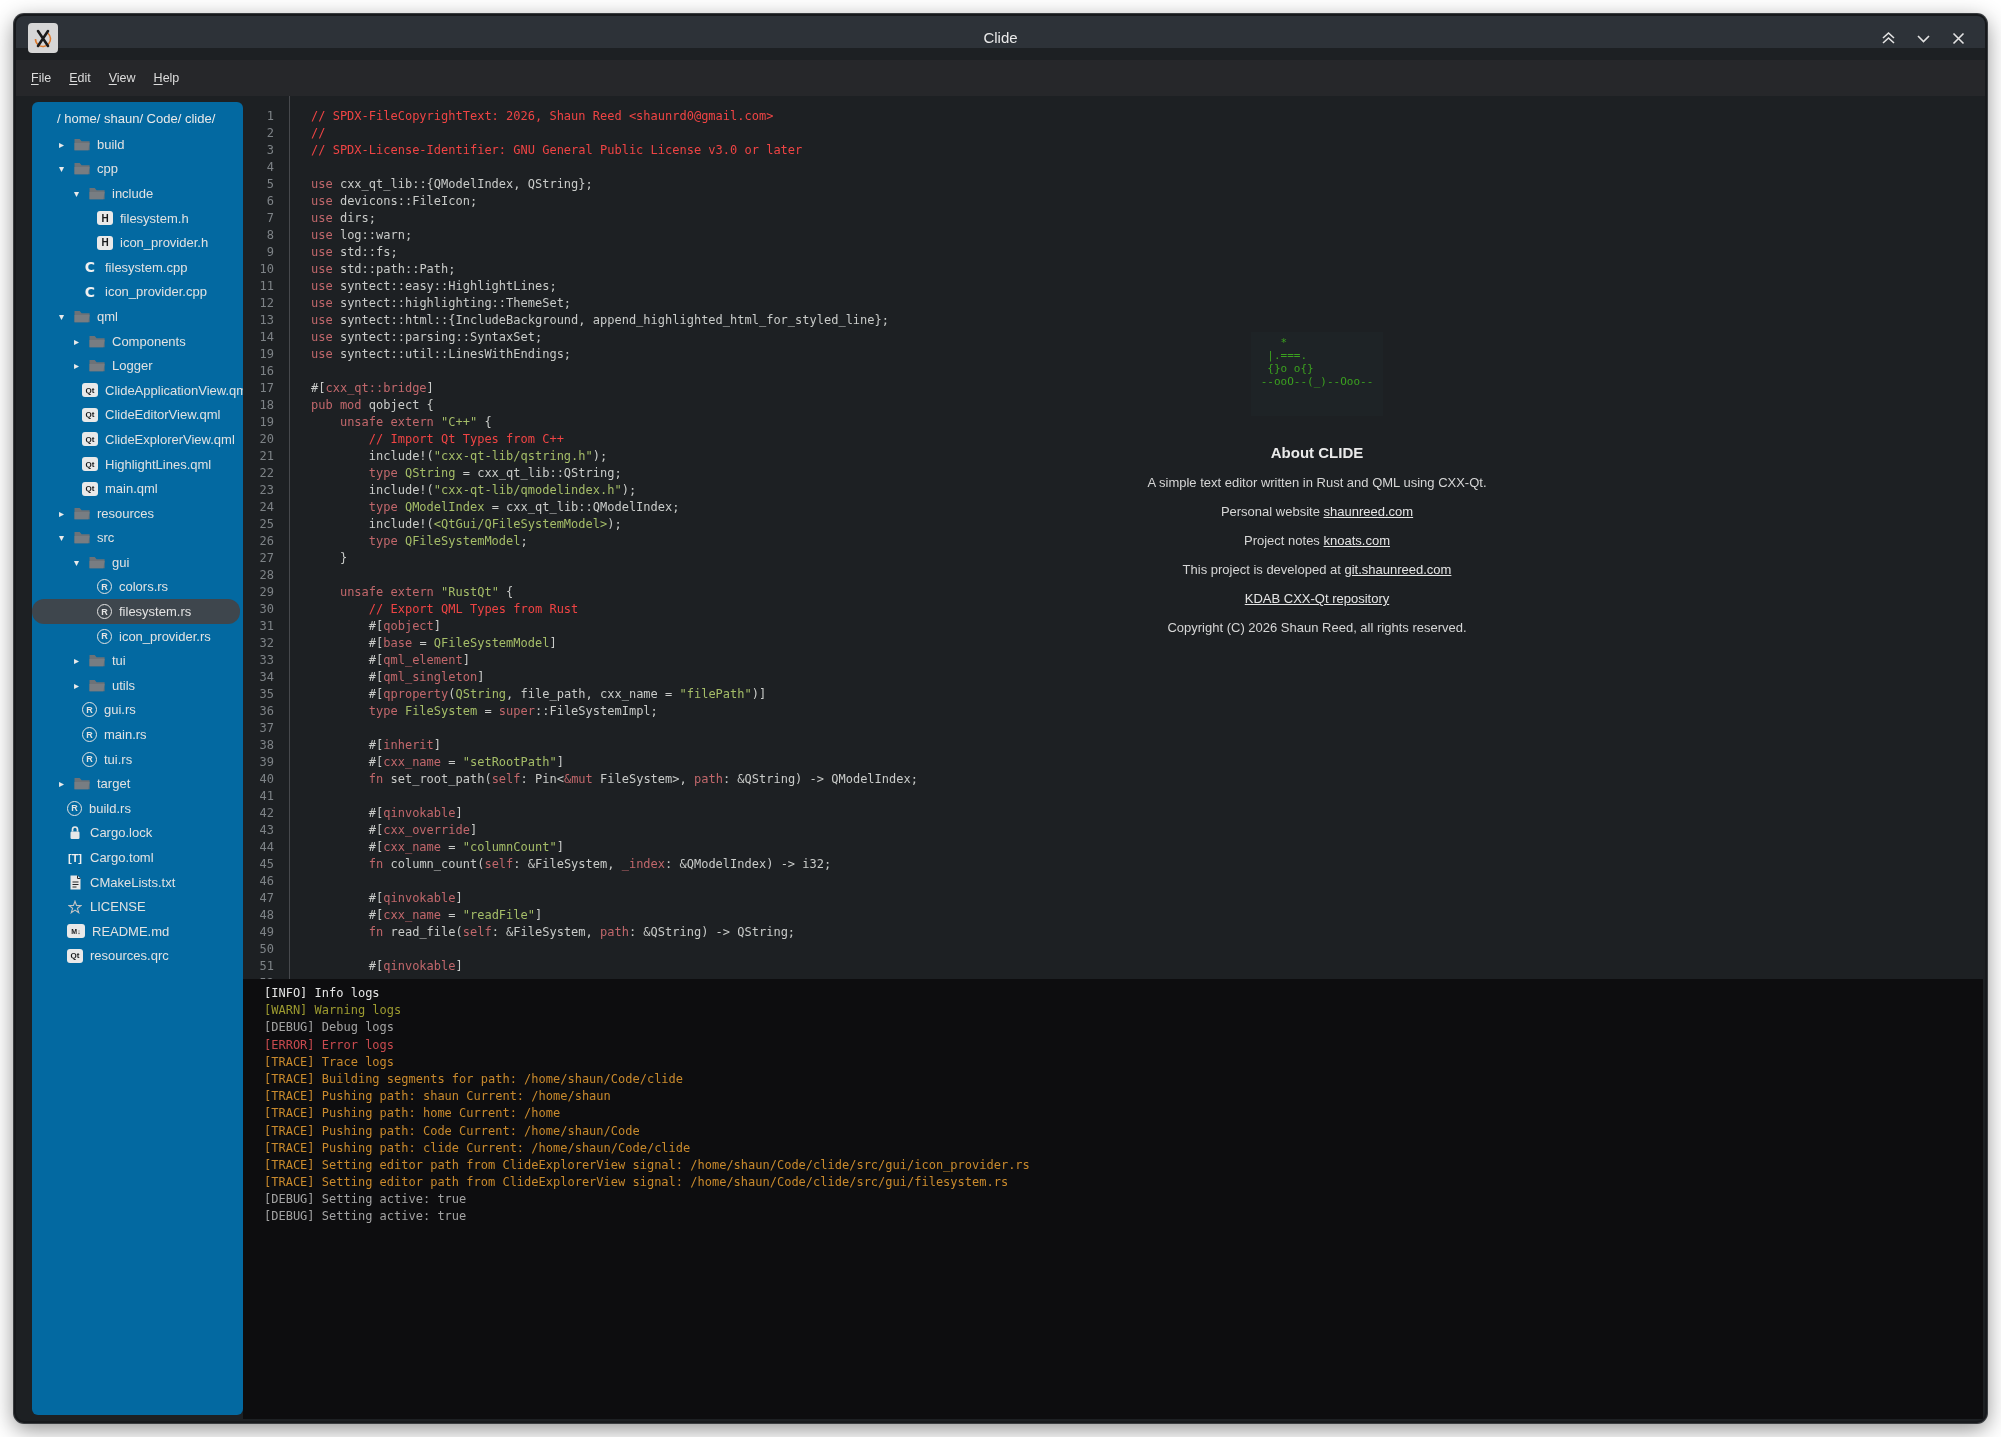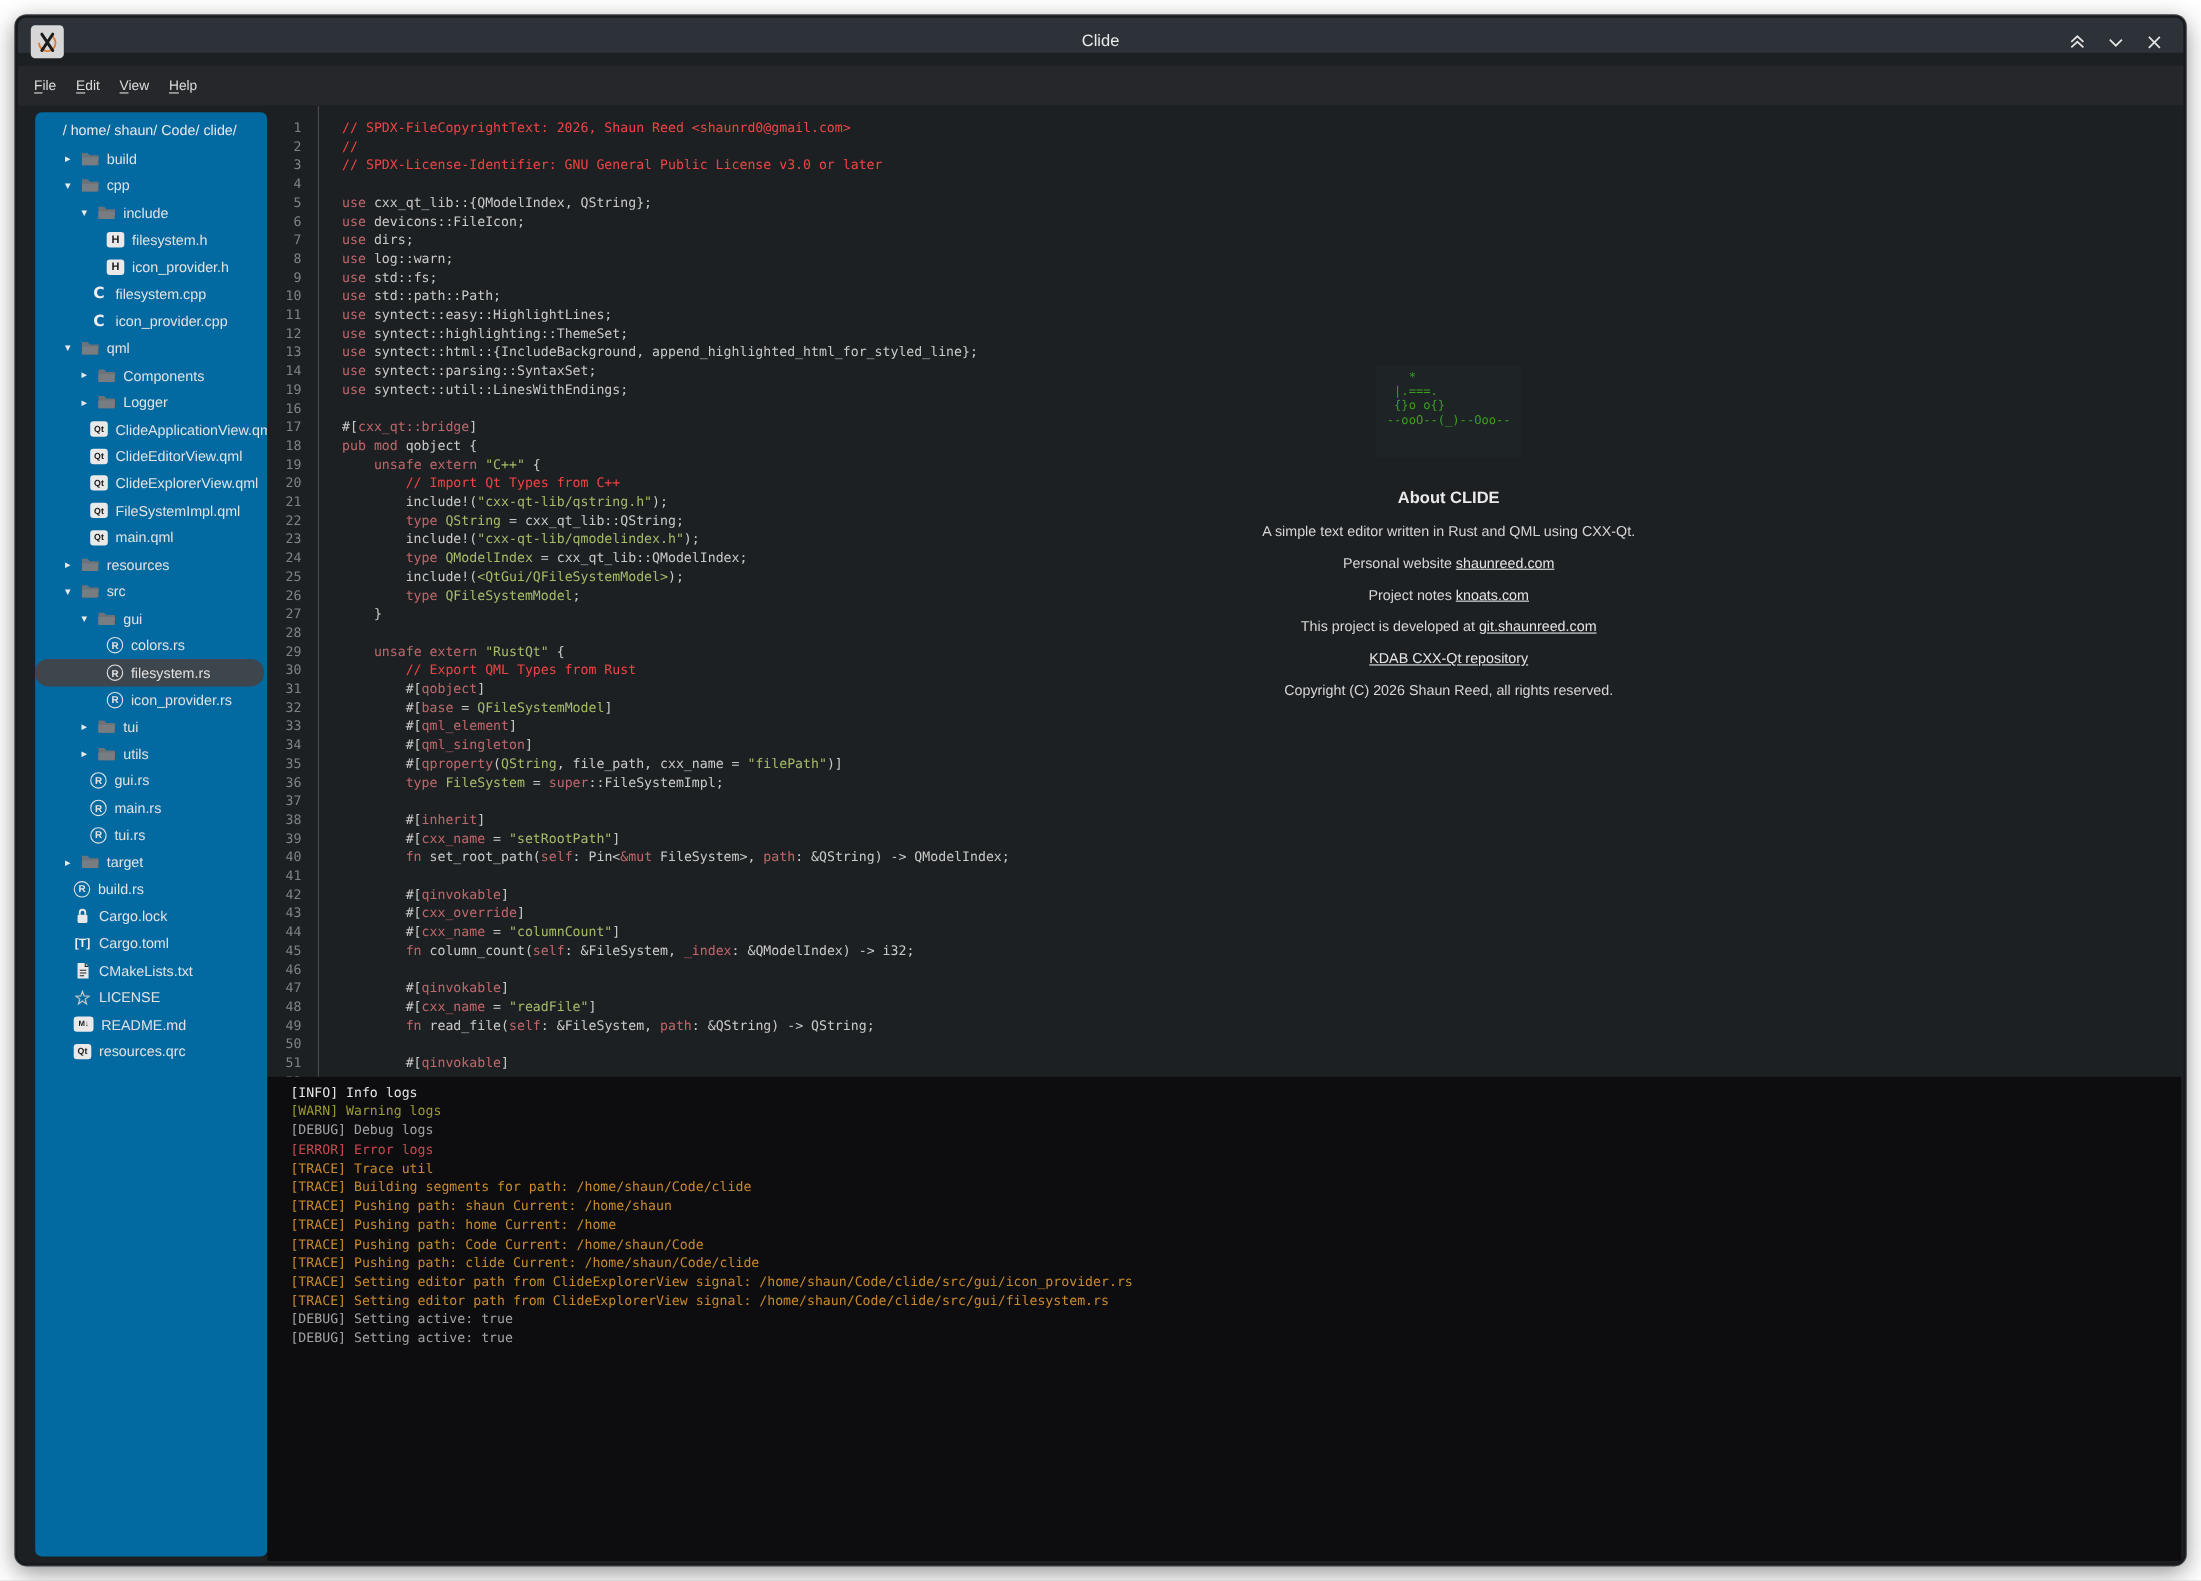--- a/index.html
+++ b/index.html
@@ -190,21 +190,21 @@
           <div class="tree-row" style="padding-left: 50px;">
             <span class="badge" style="font-size: 8px;">Qt</span>
             <span class="tree-label">ClideEditorView.qml</span>
           </div>
           <div class="tree-row" style="padding-left: 50px;">
             <span class="badge" style="font-size: 8px;">Qt</span>
             <span class="tree-label">ClideExplorerView.qml</span>
           </div>
           <div class="tree-row" style="padding-left: 50px;">
             <span class="badge" style="font-size: 8px;">Qt</span>
-            <span class="tree-label">FileSystemImpl.qml</span>
+            <span class="tree-label">HighlightLines.qml</span>
           </div>
           <div class="tree-row" style="padding-left: 50px;">
             <span class="badge" style="font-size: 8px;">Qt</span>
             <span class="tree-label">main.qml</span>
           </div>
           <div class="tree-row" style="padding-left: 27px;">
             <span class="chev">▸</span>
             <span class="iconwrap">
               <svg width="16" height="13" viewBox="0 0 16 13">
                 <path d="M0.5 1 h5.2 l1.9 2.2 h8 v9 h-15.1 z" fill="#6d7277"></path>
@@ -460,21 +460,21 @@
           <div class="about-row"><a>KDAB CXX-Qt repository</a></div>
           <div class="about-row">Copyright (C) 2026 Shaun Reed, all rights reserved.</div>
         </div>
     </div>
 
     <div class="logpanel" id="logpanel">
         <div class="logline lvl-info">[INFO] Info logs</div>
         <div class="logline lvl-warn">[WARN] Warning logs</div>
         <div class="logline lvl-debug">[DEBUG] Debug logs</div>
         <div class="logline lvl-error">[ERROR] Error logs</div>
-        <div class="logline lvl-trace">[TRACE] Trace util</div>
+        <div class="logline lvl-trace">[TRACE] Trace logs</div>
         <div class="logline lvl-trace">[TRACE] Building segments for path: /home/shaun/Code/clide</div>
         <div class="logline lvl-trace">[TRACE] Pushing path: shaun Current: /home/shaun</div>
         <div class="logline lvl-trace">[TRACE] Pushing path: home Current: /home</div>
         <div class="logline lvl-trace">[TRACE] Pushing path: Code Current: /home/shaun/Code</div>
         <div class="logline lvl-trace">[TRACE] Pushing path: clide Current: /home/shaun/Code/clide</div>
         <div class="logline lvl-trace">[TRACE] Setting editor path from ClideExplorerView signal: /home/shaun/Code/clide/src/gui/icon_provider.rs</div>
         <div class="logline lvl-trace">[TRACE] Setting editor path from ClideExplorerView signal: /home/shaun/Code/clide/src/gui/filesystem.rs</div>
         <div class="logline lvl-debug">[DEBUG] Setting active: true</div>
         <div class="logline lvl-debug">[DEBUG] Setting active: true</div>
       </div>

